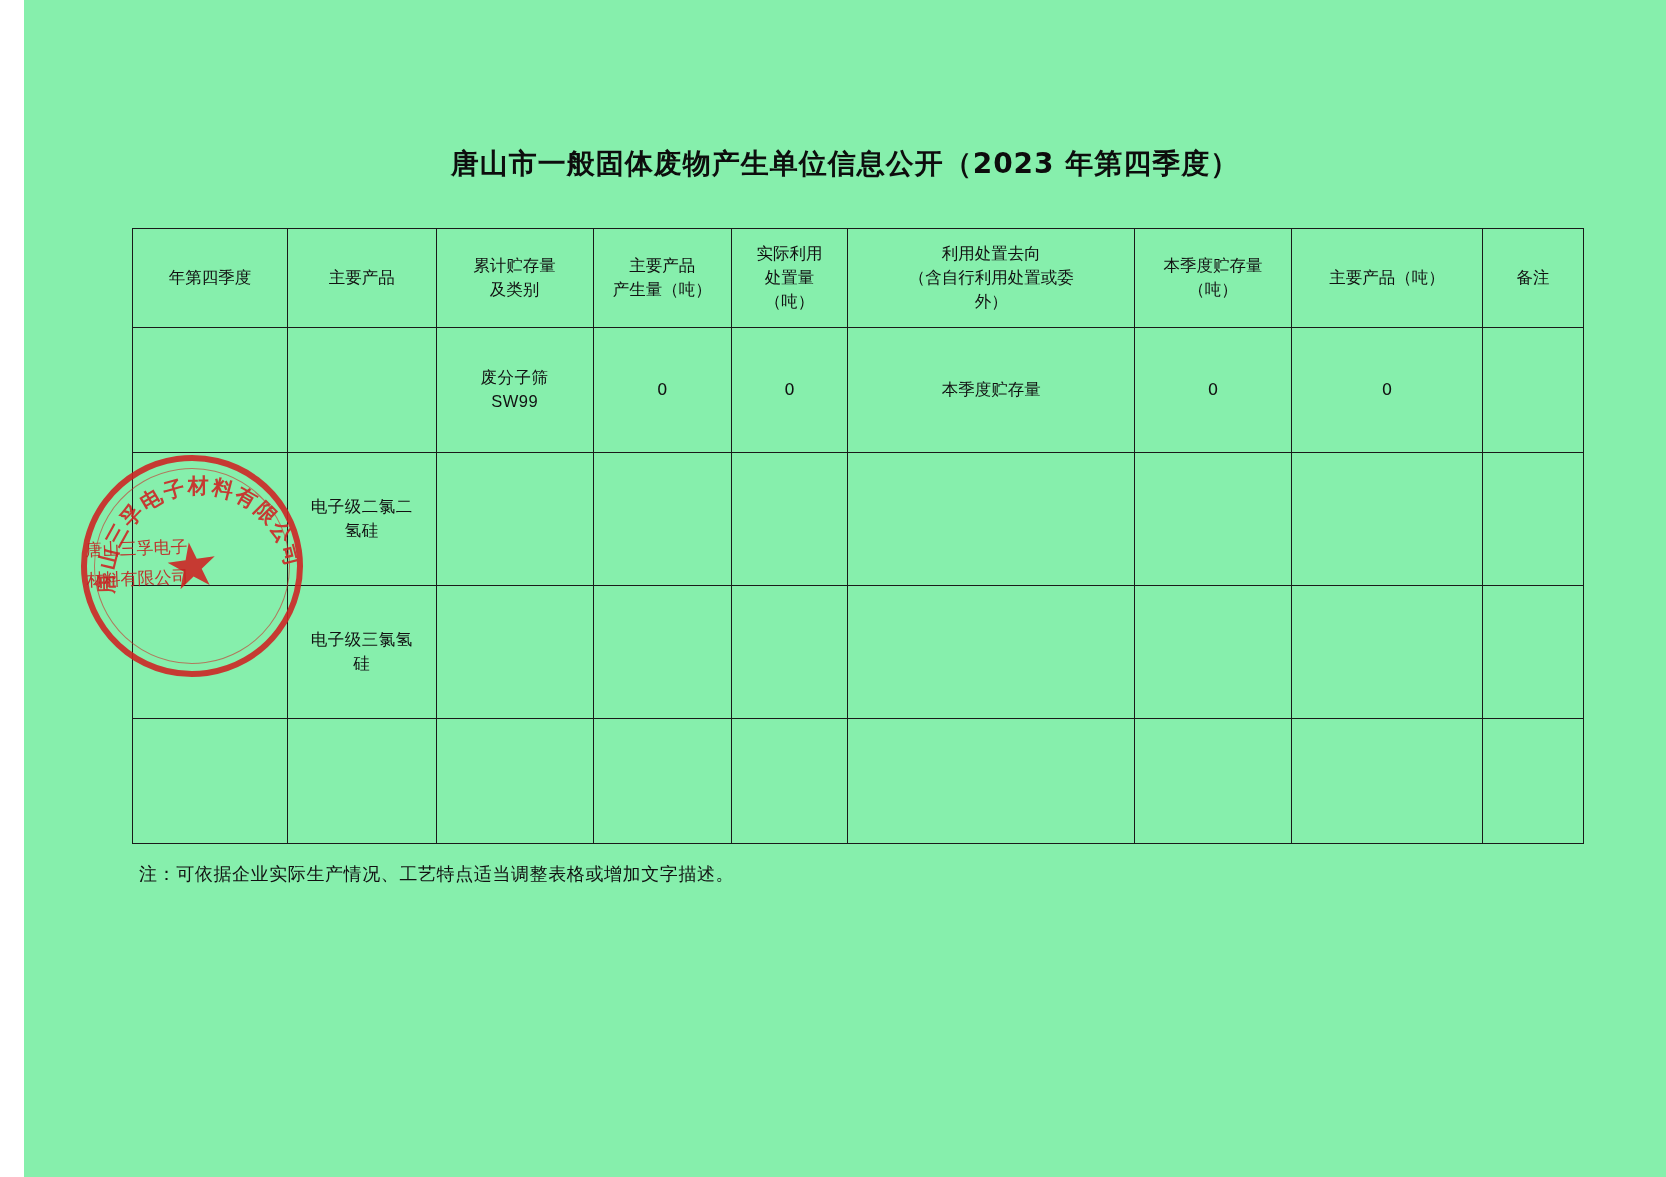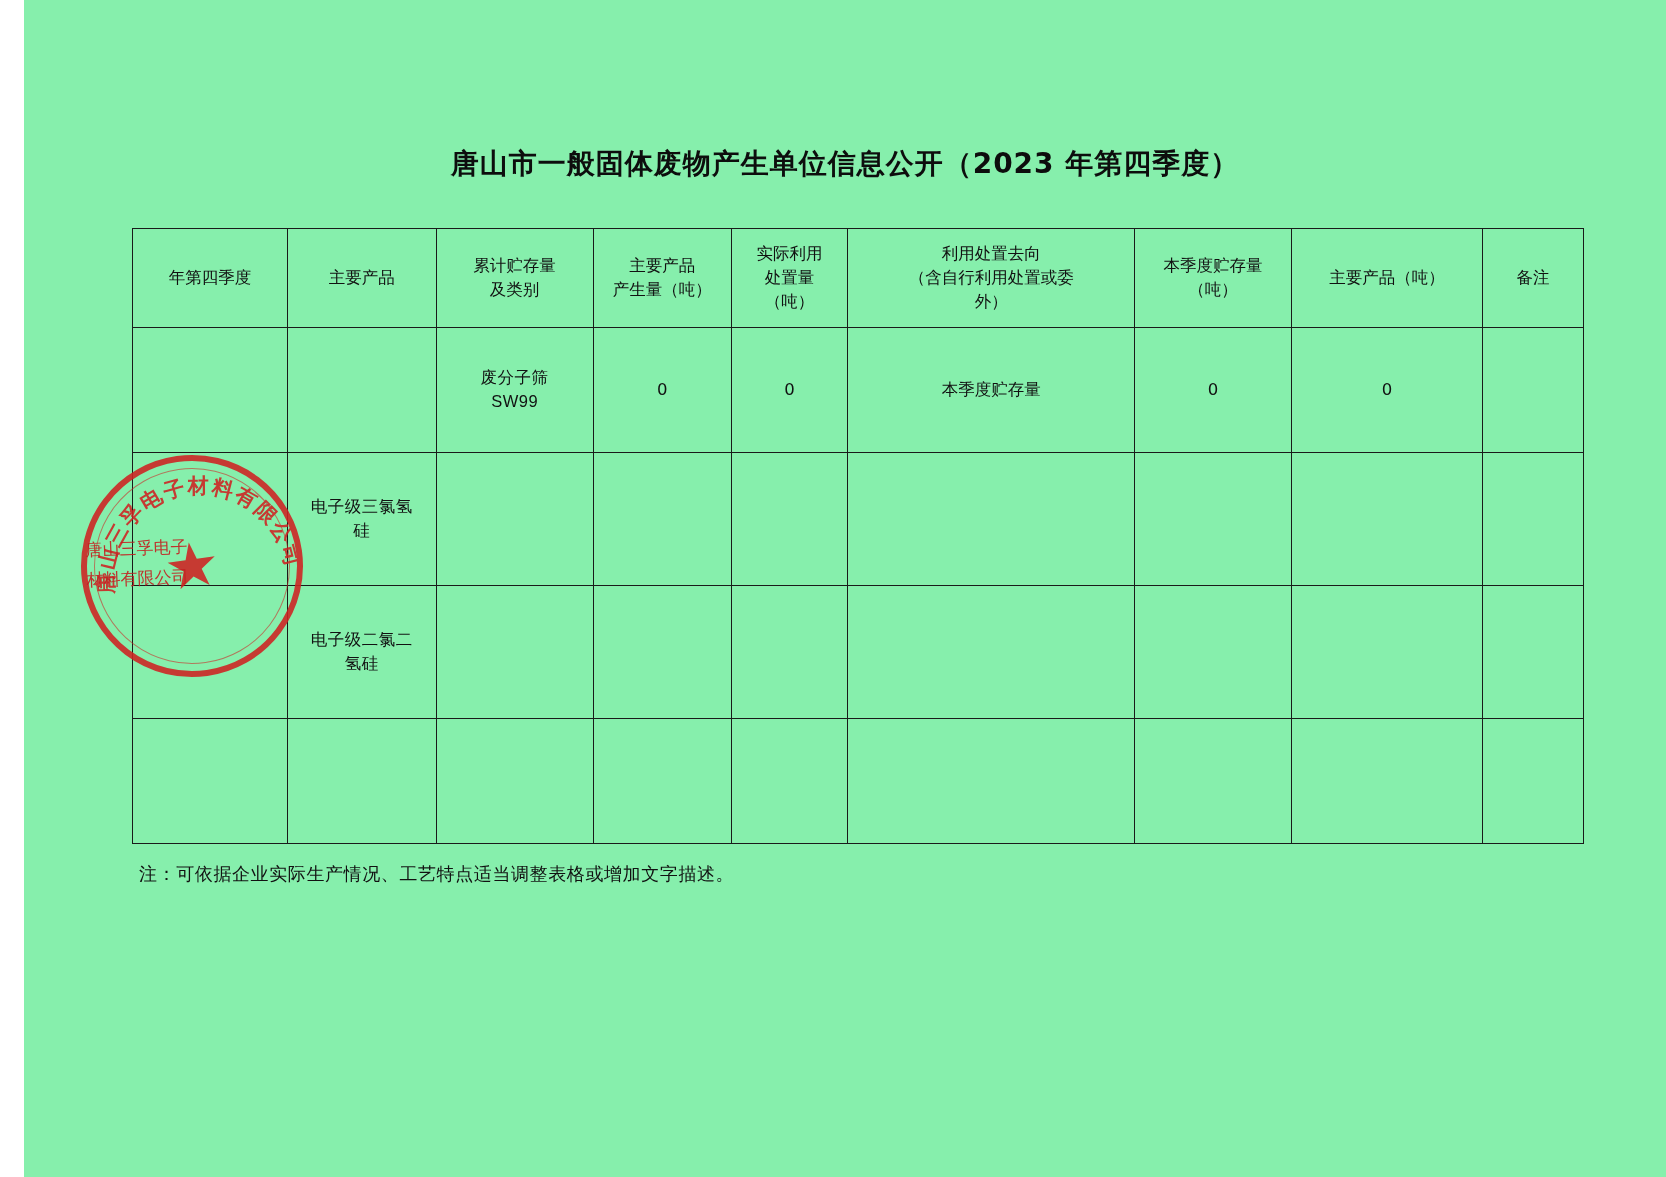--- a/index.html
+++ b/index.html
@@ -221,37 +221,37 @@
         <td class="num-cell">0</td>
         <td>本季度贮存量</td>
         <td class="num-cell">0</td>
         <td class="num-cell">0</td>
         <td></td>
       </tr>
 
       <tr class="tall">
         <td></td>
         <td class="product-cell">
+          <div>电子级二氯二</div>
+          <div>氢硅</div>
+        </td>
+        <td></td>
+        <td></td>
+        <td></td>
+        <td></td>
+        <td></td>
+        <td></td>
+        <td></td>
+      </tr>
+
+      <tr class="tall">
+        <td></td>
+        <td class="product-cell">
           <div>电子级三氯氢</div>
           <div>硅</div>
-        </td>
-        <td></td>
-        <td></td>
-        <td></td>
-        <td></td>
-        <td></td>
-        <td></td>
-        <td></td>
-      </tr>
-
-      <tr class="tall">
-        <td></td>
-        <td class="product-cell">
-          <div>电子级二氯二</div>
-          <div>氢硅</div>
         </td>
         <td></td>
         <td></td>
         <td></td>
         <td></td>
         <td></td>
         <td></td>
         <td></td>
       </tr>
 

